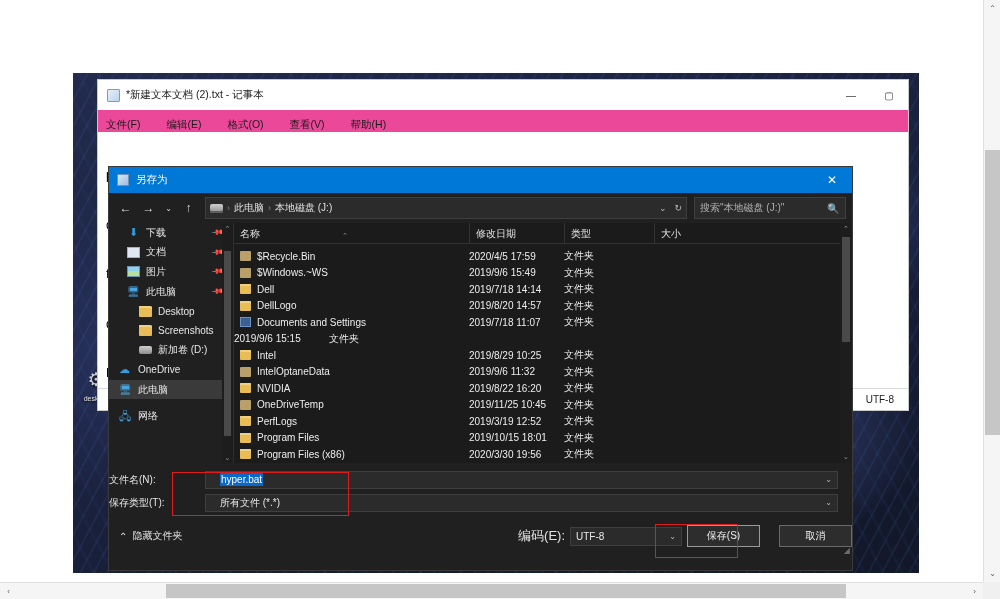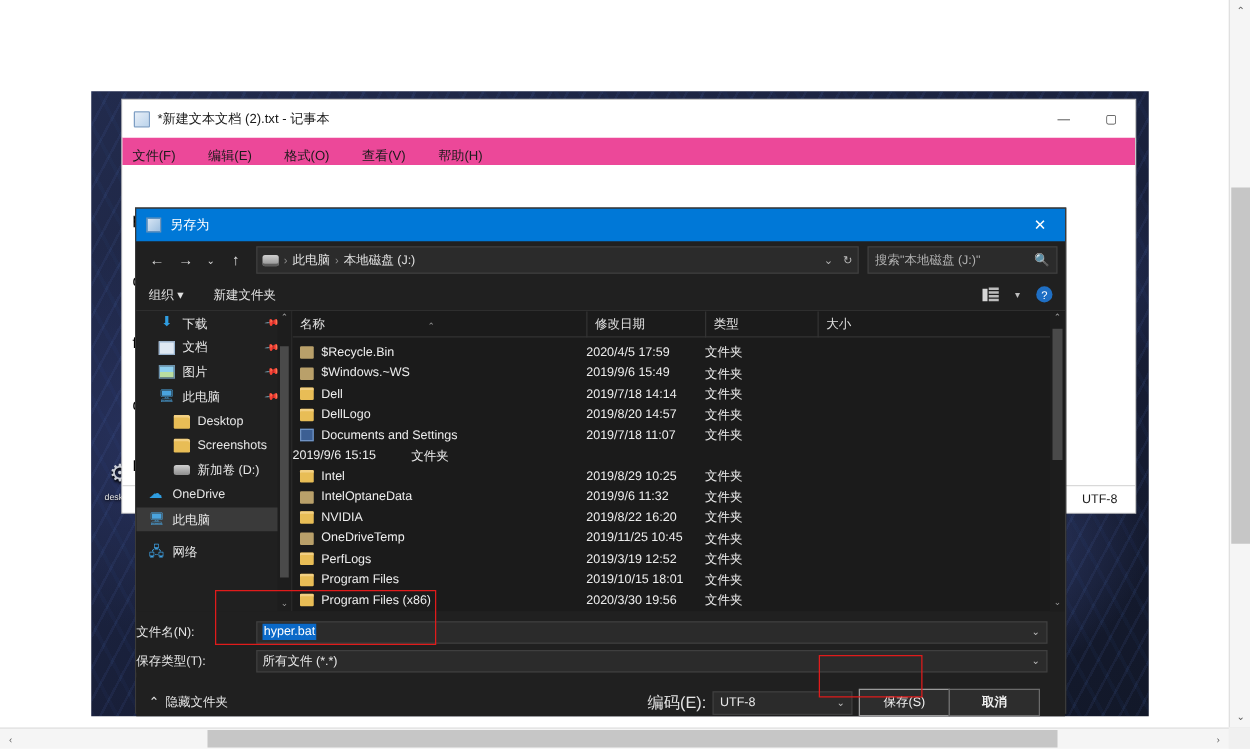--- a/index.html
+++ b/index.html
@@ -267,21 +267,21 @@
   .list-scroll .sa.up { top: 0; } .list-scroll .sa.dn { bottom: 0; }
   .list-scroll .lthumb { position: absolute; left: 2px; width: 8px; top: 14px; height: 105px; background: #4a4a4a; }
 
   
   .sa-form { padding: 7px 0 0 0; position: relative; background: #202020; }
   .frow { display: flex; align-items: center; height: 19px; margin-bottom: 4px; }
   .frow .lbl { width: 96px; text-align: left; padding-right: 6px; font-size: 10px; color: #e4e4e4; }
   .combo {
     flex: 1; margin-right: 14px; height: 18px; background: #2b2b2b;
     border: 1px solid #3f3f3f; display: flex; align-items: center;
-    padding: 0 4px; position: relative; font-size: 10px; color: #e8e8e8;
+    padding: 0 14px; position: relative; font-size: 10px; color: #e8e8e8;
   }
   .combo .caret { position: absolute; right: 5px; color: #bdbdbd; font-size: 8px; }
   .sel-text { background: #0a69c8; color: #fff; padding: 1px 1px; }
 
   .sa-actions {
     display: flex; align-items: center; height: 40px;
     padding: 0 14px 0 10px; position: relative; background: #202020;
   }
   .hide-folders { font-size: 10px; color: #e4e4e4; display: flex; align-items: center; gap: 5px; }
   .enc-group { position: absolute; right: 170px; display: flex; align-items: center; gap: 5px; }
@@ -290,21 +290,21 @@
     width: 112px; height: 19px; background: #2b2b2b; border: 1px solid #3f3f3f;
     display: flex; align-items: center; padding: 0 5px; font-size: 10px; position: relative;
   }
   .enc-combo .caret { position: absolute; right: 5px; color: #bdbdbd; font-size: 8px; }
   .btn {
     width: 73px; height: 22px; border: 1px solid #6a6a6a; background: #2d2d2d;
     color: #f0f0f0; font-size: 10px; display: flex; align-items: center; justify-content: center;
   }
   .btn.primary { border-color: #9a9a9a; }
   .btn-save-wrap { position: absolute; right: 92px; }
-  .btn-cancel-wrap { position: absolute; right: 20px; font-weight: bold; }
+  .btn-cancel-wrap { position: absolute; right: 0; }
 
   
   .annot { position: absolute; border: 1.5px solid #e01b1b; pointer-events: none; }
 
   .grip { position: absolute; right: 2px; bottom: 1px; color: #6a6a6a; font-size: 8px; }
 </style>
 </head>
 <body>
 
 <div id="viewer">
@@ -373,37 +373,20 @@
             <span>↻</span>
           </div>
         </div>
 
         <div class="search">
           <span class="ph">搜索"本地磁盘 (J:)"</span>
           <span class="mag">🔍</span>
         </div>
       </div>
 
-      <div class="sa-tools">
-        <span class="tb">组织 ▾</span>
-        <span class="tb">新建文件夹</span>
-        <div class="right">
-          <span class="view-ico">
-            <span class="c1"></span>
-            <span class="c2">
-                <i></i>
-                <i></i>
-                <i></i>
-                <i></i>
-              </span>
-          </span>
-          <span style="color:#bdbdbd;font-size:8px;">▾</span>
-          <span class="help-ico">?</span>
-        </div>
-      </div>
 
       <div class="sa-main">
 
         <div class="sa-side">
           <div class="side-item">
             <span class="ico dl">⬇</span>
             <span>下载</span>
             <span class="pin">📌</span>
           </div>
           <div class="side-item">

